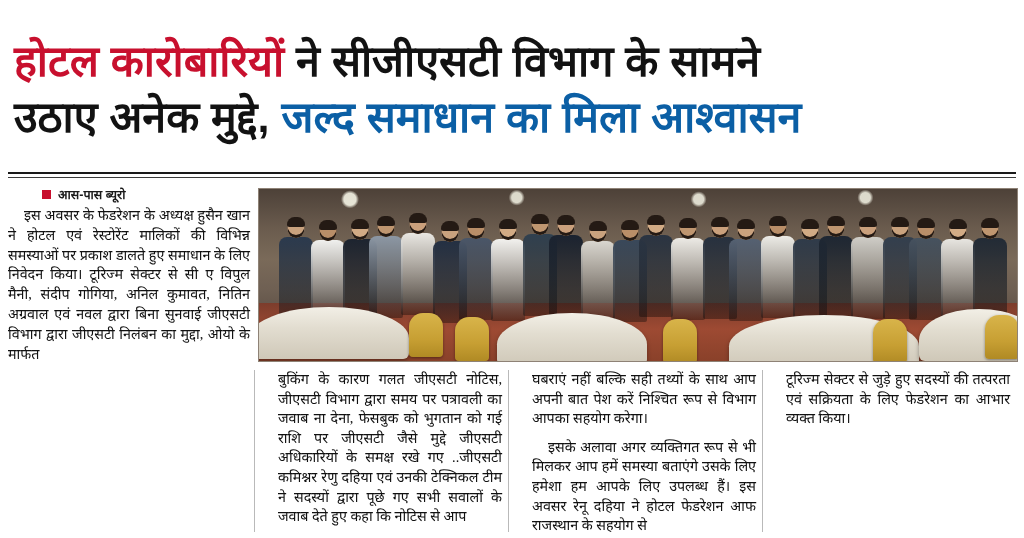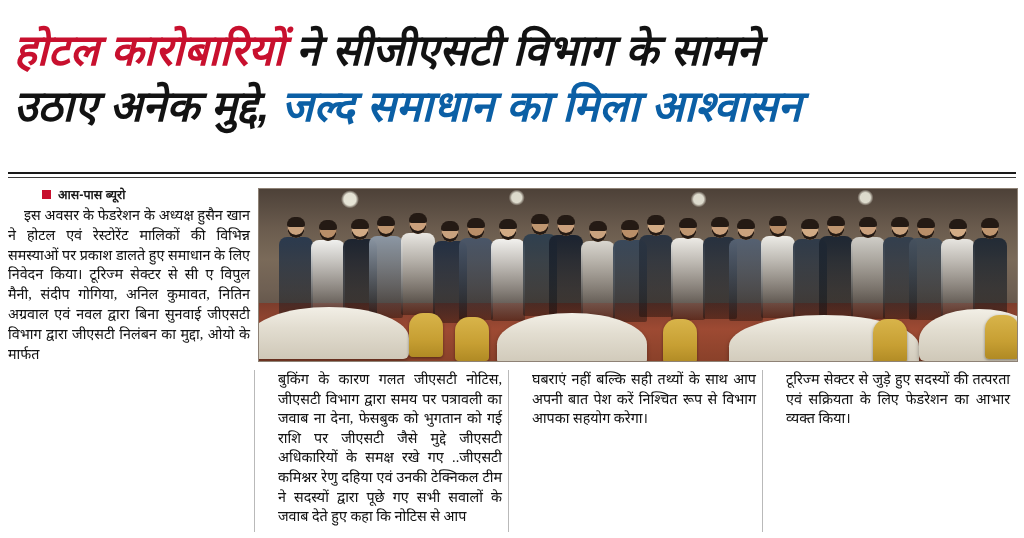--- a/index.html
+++ b/index.html
@@ -18,23 +18,22 @@
     position: relative;
     width: 1024px;
     height: 538px;
     background: #ffffff;
   }
 
   
   .headline {
     position: absolute;
     left: 14px;
-    top: 22px;
+    top: 33px;
     width: 998px;
-    font-style: italic;
   }
   .headline-line {
     font-family: "Liberation Sans", sans-serif;
     font-weight: bold;
     font-size: 43px;
     line-height: 56px;
     letter-spacing: 0px;
     white-space: nowrap;
   }
   .hl-red { color: #c8102e; }
@@ -396,19 +395,20 @@
   <div class="body-col col-a">
     
   </div>
 
   <div class="body-col col-b">
     <p>बुकिंग के कारण गलत जीएसटी नोटिस, जीएसटी विभाग द्वारा समय पर पत्रावली का जवाब ना देना, फेसबुक को भुगतान को गई राशि पर जीएसटी जैसे मुद्दे जीएसटी अधिकारियों के समक्ष रखे गए ..जीएसटी कमिश्नर रेणु दहिया एवं उनकी टेक्निकल टीम ने सदस्यों द्वारा पूछे गए सभी सवालों के जवाब देते हुए कहा कि नोटिस से आप</p>
   </div>
 
   <div class="body-col col-c">
     <p>घबराएं नहीं बल्कि सही तथ्यों के साथ आप अपनी बात पेश करें निश्चित रूप से विभाग आपका सहयोग करेगा।</p>
+    <p class="indent">इसके अलावा अगर व्यक्तिगत रूप से भी मिलकर आप हमें समस्या बताएंगे उसके लिए हमेशा हम आपके लिए उपलब्ध हैं। इस अवसर रेनू दहिया ने होटल फेडरेशन आफ राजस्थान के सहयोग से</p>
   </div>
 
   <div class="body-col col-d">
     <p>टूरिज्म सेक्टर से जुड़े हुए सदस्यों की तत्परता एवं सक्रियता के लिए फेडरेशन का आभार व्यक्त किया।</p>
   </div>
 
 </div>
 
 </body></html>

